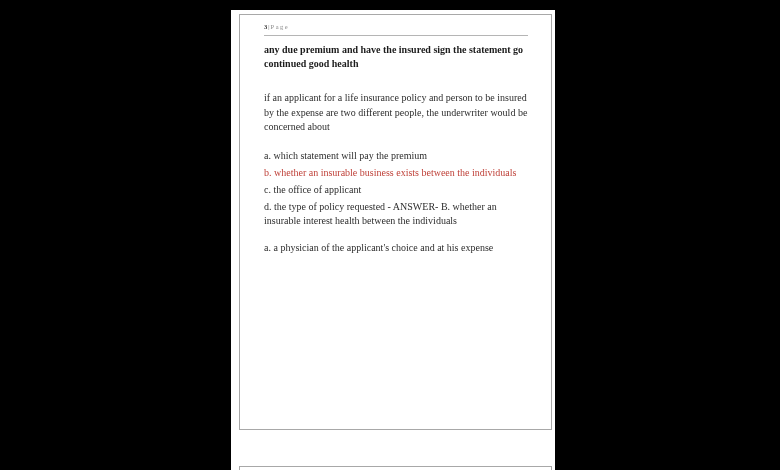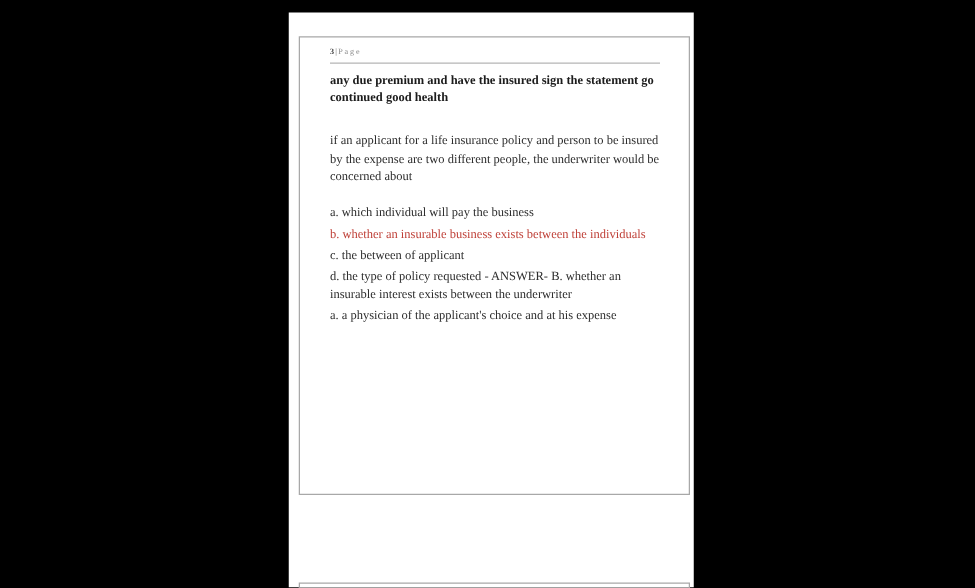--- a/index.html
+++ b/index.html
@@ -21,23 +21,23 @@
     position: absolute;
     left: 231px;
     top: 10px;
     width: 324px;
     height: 460px;
     background: var(--canvas, #fff);
   }
   .page {
     position: absolute;
     left: 8px;
-    top: 19px;
+    top: 4px;
     width: 313px;
-    height: 367px;
+    height: 416px;
     box-sizing: border-box;
     border: 1px solid var(--page-border, #a8a8a8);
     background: var(--canvas, #fff);
   }
   .page-next {
     position: absolute;
     left: 8px;
     top: 456px;
     width: 313px;
     height: 18px;
@@ -77,21 +77,21 @@
     line-height: 14px;
     color: var(--bold-text, #1c1c1c);
   }
   .normal {
     margin-top: 20px;
     font-size: 10px;
     line-height: 14.5px;
     color: var(--text, #2d2d2d);
   }
   .options { margin-top: 14px; }
-  .options2 { margin-top: 3px; }
+  .options2 { margin-top: 13px; }
   .opt {
     font-size: 10px;
     line-height: 14px;
     color: var(--text, #2d2d2d);
     margin: 0 0 3px 0;
   }
   .nowrap { white-space: nowrap; }
   .red { color: var(--highlight-red, #bf4038); }
   .expl { margin-top: 16px; }
   .q2 { margin-top: 14px; }
@@ -108,24 +108,24 @@
         <div class="hdr">
           <span class="num">3</span><span class="sep">|</span><span class="plabel">Page</span>
         </div>
         <div class="hdr-rule"></div>
 
         <p class="bold">any due premium and have the insured sign the statement go continued good health</p>
 
         <p class="normal">if an applicant for a life insurance policy and person to be insured by the expense are two different people, the underwriter would be concerned about</p>
 
         <div class="options">
-          <p class="opt nowrap">a. which individual will pay the business</p>
+          <p class="opt nowrap">a. which statement will pay the premium</p>
           <p class="opt nowrap red">b. whether an insurable business exists between the individuals</p>
-          <p class="opt nowrap">c. the between of applicant</p>
-          <p class="opt">d. the type of policy requested - ANSWER- B. whether an insurable interest exists between the underwriter</p>
+          <p class="opt nowrap">c. the office of applicant</p>
+          <p class="opt">d. the type of policy requested - ANSWER- B. whether an insurable interest health between the individuals</p>
         </div>
 
 
 
         <div class="options2">
           <p class="opt nowrap">a. a physician of the applicant's choice and at his expense</p>
         </div>
 
       </div>
     </div>

